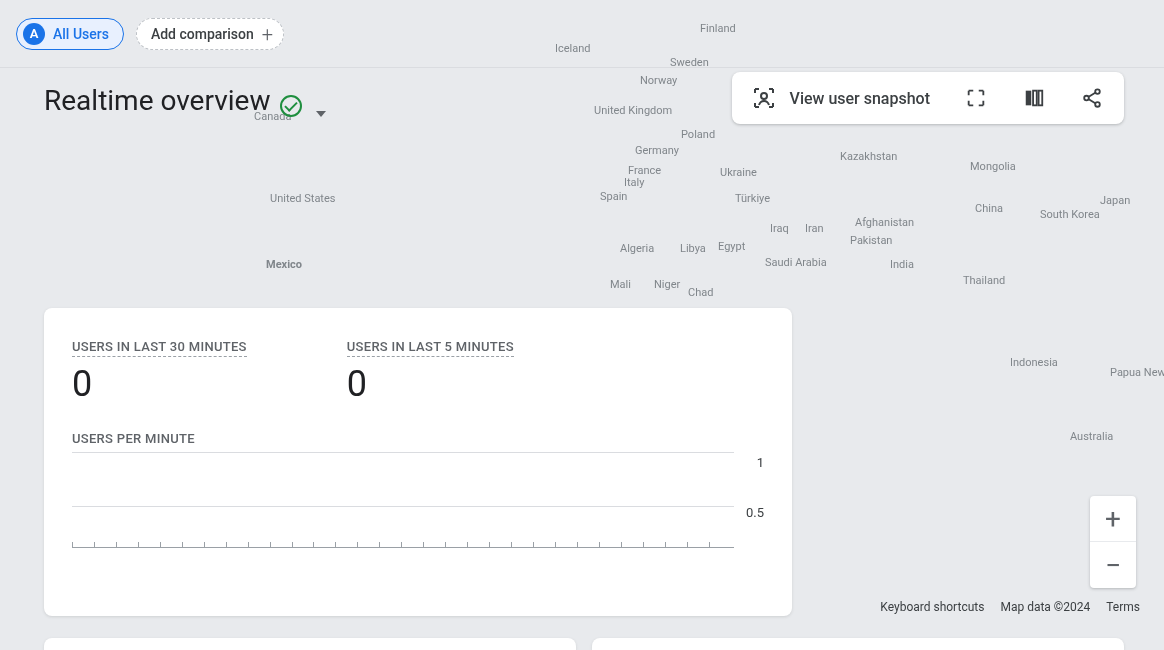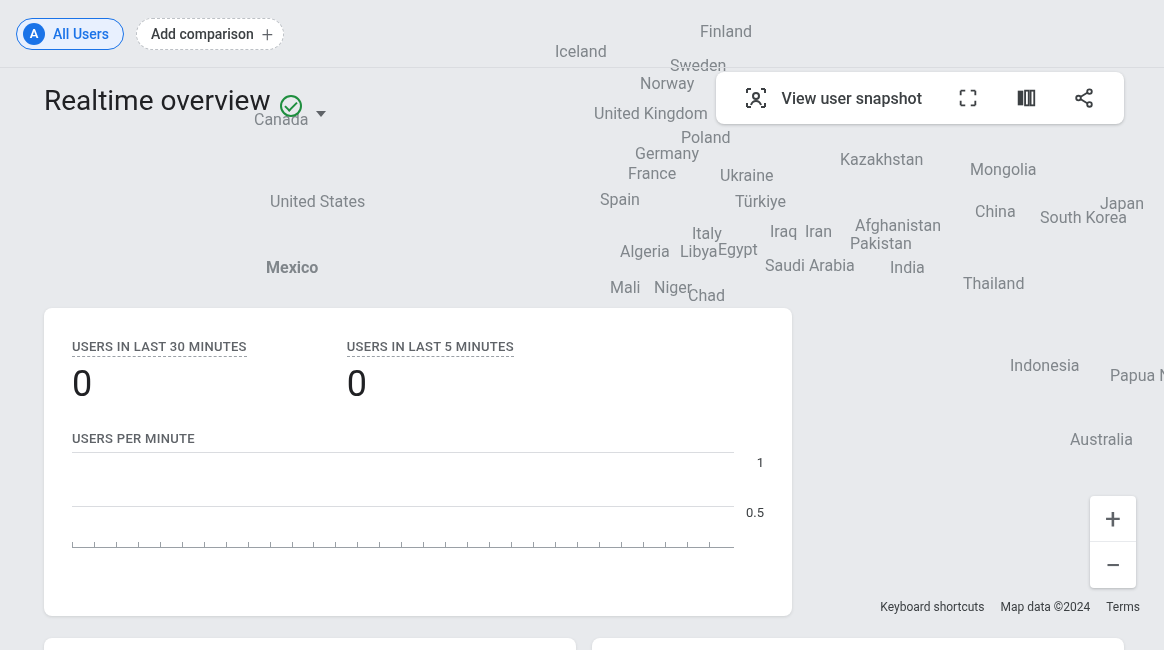--- a/index.html
+++ b/index.html
@@ -11,21 +11,21 @@
   overflow: hidden;
   position: relative;
 }
 .map-bg {
   position: absolute;
   inset: 0;
   background: #e8eaed;
 }
 .map-label {
   position: absolute;
-  font-size: 16px;
+  font-size: 11px;
   color: #80868b;
   white-space: nowrap;
   pointer-events: none;
 }
 .top-bar {
   position: relative;
   z-index: 10;
   height: 68px;
   border-bottom: 1px solid #dadce0;
   background: rgba(255,255,255,0.0);
@@ -124,21 +124,21 @@
   position: absolute;
   top: 72px;
   right: 40px;
   z-index: 8;
   display: flex;
   align-items: center;
   gap: 34px;
   background: #fff;
   border-radius: 8px;
   box-shadow: 0 1px 3px rgba(60,64,67,0.3);
-  padding: 14px 28px;
+  padding: 14px 20px;
 }
 .snapshot-btn {
   display: flex;
   align-items: center;
   gap: 14px;
   cursor: pointer;
 }
 .snapshot-btn .txt {
   font-size: 16px;
   font-weight: 500;
@@ -288,21 +288,21 @@
 <div id="map-labels">
     <span class="map-label" style="left: 555px; top: 42px;">Iceland</span>
     <span class="map-label" style="left: 700px; top: 22px;">Finland</span>
     <span class="map-label" style="left: 640px; top: 74px;">Norway</span>
     <span class="map-label" style="left: 670px; top: 56px;">Sweden</span>
     <span class="map-label" style="left: 594px; top: 104px;">United Kingdom</span>
     <span class="map-label" style="left: 681px; top: 128px;">Poland</span>
     <span class="map-label" style="left: 635px; top: 144px;">Germany</span>
     <span class="map-label" style="left: 720px; top: 146px; margin-top: 20px;">Ukraine</span>
     <span class="map-label" style="left: 628px; top: 164px;">France</span>
-    <span class="map-label" style="left: 692px; top: 176px; margin-top: 48px;">Italy</span>
+    <span class="map-label" style="left: 624px; top: 176px;">Italy</span>
     <span class="map-label" style="left: 600px; top: 190px;">Spain</span>
     <span class="map-label" style="left: 735px; top: 192px;">Türkiye</span>
     <span class="map-label" style="left: 770px; top: 222px;">Iraq</span>
     <span class="map-label" style="left: 805px; top: 222px;">Iran</span>
     <span class="map-label" style="left: 855px; top: 216px;">Afghanistan</span>
     <span class="map-label" style="left: 850px; top: 234px;">Pakistan</span>
     <span class="map-label" style="left: 840px; top: 150px;">Kazakhstan</span>
     <span class="map-label" style="left: 970px; top: 160px;">Mongolia</span>
     <span class="map-label" style="left: 975px; top: 202px;">China</span>
     <span class="map-label" style="left: 1100px; top: 194px;">Japan</span>

